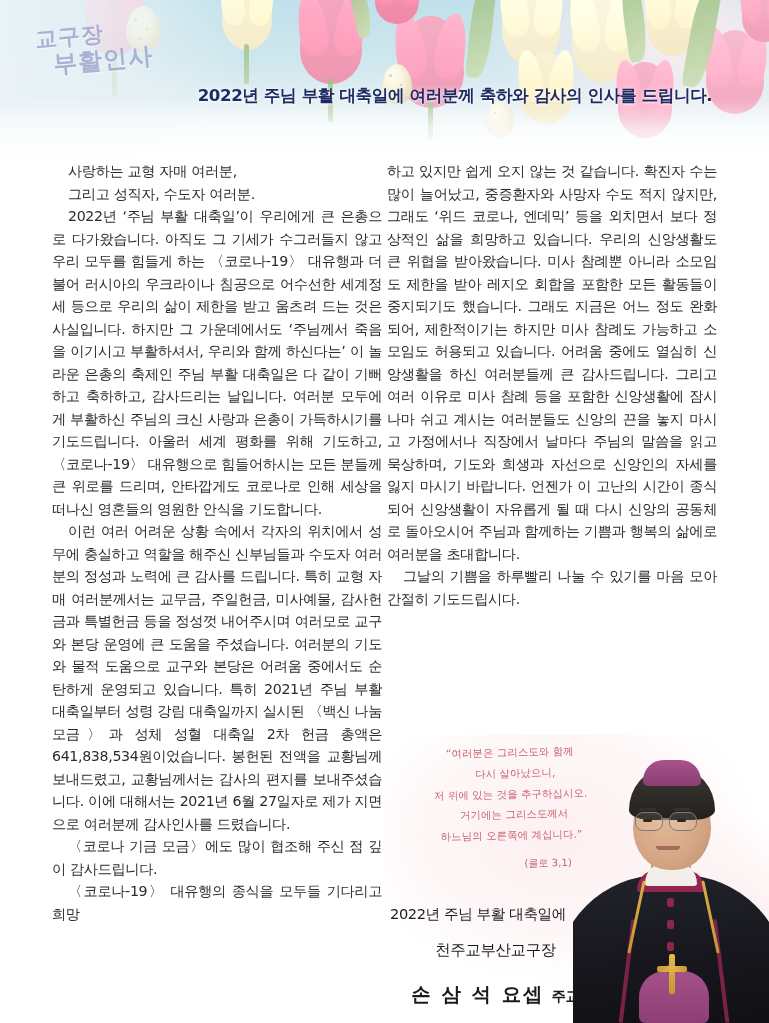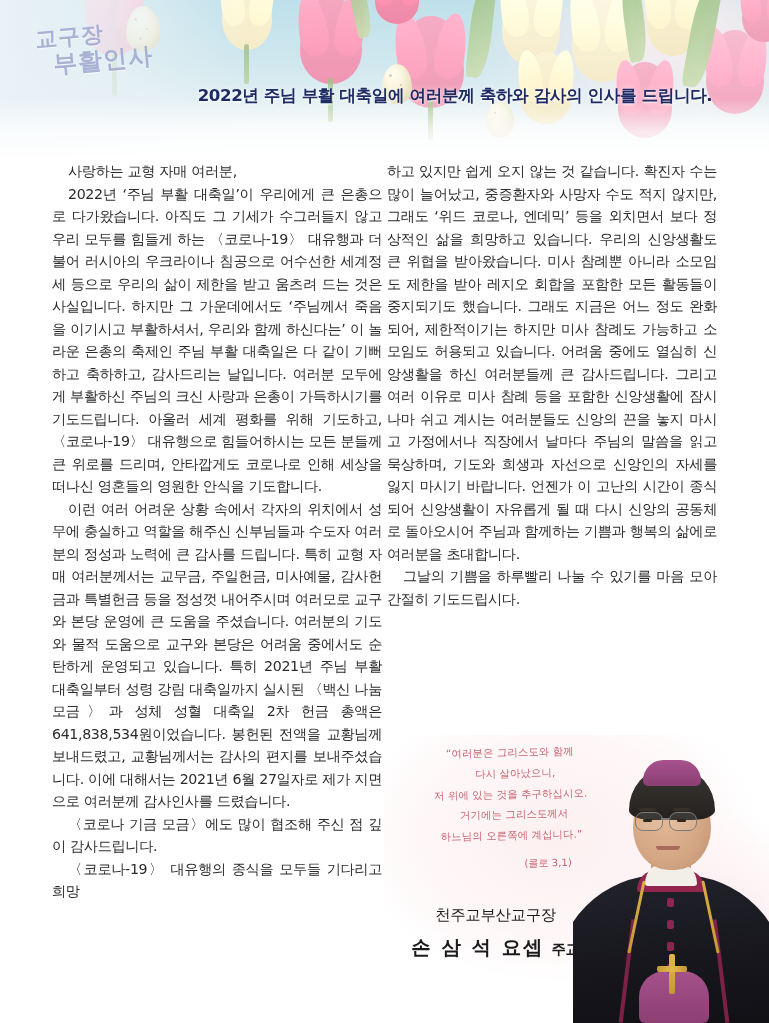--- a/index.html
+++ b/index.html
@@ -189,21 +189,21 @@
   .sig-date {
     font-size: 14.6px;
     letter-spacing: -0.4px;
     margin-bottom: 16px;
     text-align: left;
     padding-left: 2px;
   }
   .sig-org {
     font-size: 15.4px;
     letter-spacing: -0.3px;
-    margin-bottom: 8px;
+    margin-bottom: 20px;
     font-weight: 500;
   }
   .sig-name-row {
     font-size: 19.4px;
     font-weight: 700;
     letter-spacing: 2px;
     white-space: nowrap;
   }
   .sig-name-row .title-sm {
     font-size: 14.4px;
@@ -417,20 +417,21 @@
   </div>
 
   <div class="headline">
     <span class="hl-line hl1">2022년 주님 부활 대축일에 여러분께 축하와 감사의 인사를 드립니다.</span>
   </div>
 
   <div class="body-wrap">
 
     <div class="col col-left">
       <p class="salut">사랑하는 교형 자매 여러분,</p>
+      <p class="salut">그리고 성직자, 수도자 여러분.</p>
       <p class="ind">2022년 ‘주님 부활 대축일’이 우리에게 큰 은총으로 다가왔습니다. 아직도 그 기세가 수그러들지 않고 우리 모두를 힘들게 하는 〈코로나-19〉 대유행과 더불어 러시아의 우크라이나 침공으로 어수선한 세계정세 등으로 우리의 삶이 제한을 받고 움츠려 드는 것은 사실입니다. 하지만 그 가운데에서도 ‘주님께서 죽음을 이기시고 부활하셔서, 우리와 함께 하신다는’ 이 놀라운 은총의 축제인 주님 부활 대축일은 다 같이 기뻐하고 축하하고, 감사드리는 날입니다. 여러분 모두에게 부활하신 주님의 크신 사랑과 은총이 가득하시기를 기도드립니다. 아울러 세계 평화를 위해 기도하고, 〈코로나-19〉 대유행으로 힘들어하시는 모든 분들께 큰 위로를 드리며, 안타깝게도 코로나로 인해 세상을 떠나신 영혼들의 영원한 안식을 기도합니다.</p>
       <p class="ind">이런 여러 어려운 상황 속에서 각자의 위치에서 성무에 충실하고 역할을 해주신 신부님들과 수도자 여러분의 정성과 노력에 큰 감사를 드립니다. 특히 교형 자매 여러분께서는 교무금, 주일헌금, 미사예물, 감사헌금과 특별헌금 등을 정성껏 내어주시며 여러모로 교구와 본당 운영에 큰 도움을 주셨습니다. 여러분의 기도와 물적 도움으로 교구와 본당은 어려움 중에서도 순탄하게 운영되고 있습니다. 특히 2021년 주님 부활 대축일부터 성령 강림 대축일까지 실시된 〈백신 나눔 모금〉과 성체 성혈 대축일 2차 헌금 총액은 641,838,534원이었습니다. 봉헌된 전액을 교황님께 보내드렸고, 교황님께서는 감사의 편지를 보내주셨습니다. 이에 대해서는 2021년 6월 27일자로 제가 지면으로 여러분께 감사인사를 드렸습니다.</p>
       <p class="ind">〈코로나 기금 모금〉에도 많이 협조해 주신 점 깊이 감사드립니다.</p>
       <p class="ind">〈코로나-19〉 대유행의 종식을 모두들 기다리고 희망</p>
     </div>
 
     <div class="col col-right">
       <p>하고 있지만 쉽게 오지 않는 것 같습니다. 확진자 수는 많이 늘어났고, 중증환자와 사망자 수도 적지 않지만, 그래도 ‘위드 코로나, 엔데믹’ 등을 외치면서 보다 정상적인 삶을 희망하고 있습니다. 우리의 신앙생활도 큰 위협을 받아왔습니다. 미사 참례뿐 아니라 소모임도 제한을 받아 레지오 회합을 포함한 모든 활동들이 중지되기도 했습니다. 그래도 지금은 어느 정도 완화되어, 제한적이기는 하지만 미사 참례도 가능하고 소모임도 허용되고 있습니다. 어려움 중에도 열심히 신앙생활을 하신 여러분들께 큰 감사드립니다. 그리고 여러 이유로 미사 참례 등을 포함한 신앙생활에 잠시나마 쉬고 계시는 여러분들도 신앙의 끈을 놓지 마시고 가정에서나 직장에서 날마다 주님의 말씀을 읽고 묵상하며, 기도와 희생과 자선으로 신앙인의 자세를 잃지 마시기 바랍니다. 언젠가 이 고난의 시간이 종식되어 신앙생활이 자유롭게 될 때 다시 신앙의 공동체로 돌아오시어 주님과 함께하는 기쁨과 행복의 삶에로 여러분을 초대합니다.</p>
       <p class="ind">그날의 기쁨을 하루빨리 나눌 수 있기를 마음 모아 간절히 기도드립시다.</p>
     </div>
@@ -441,20 +442,21 @@
   <div class="quote">
     <span class="q-line">“여러분은 그리스도와 함께</span>
     <span class="q-line i1">다시 살아났으니,</span>
     <span class="q-line">저 위에 있는 것을 추구하십시오.</span>
     <span class="q-line i2">거기에는 그리스도께서</span>
     <span class="q-line">하느님의 오른쪽에 계십니다.”</span>
     <span class="q-ref">(콜로 3,1)</span>
   </div>
 
   <div class="signature">
+    <div class="sig-date">2022년 주님 부활 대축일에</div>
     <div class="sig-org">천주교부산교구장</div>
     <div class="sig-name-row">
       <span>손 삼 석 요셉</span><span class="title-sm">주교</span>
     </div>
   </div>
 
   <div class="portrait">
     <div class="p-shoulders"></div>
     <div class="p-sash"></div>
     <div class="p-cassock-trim-l"></div>

